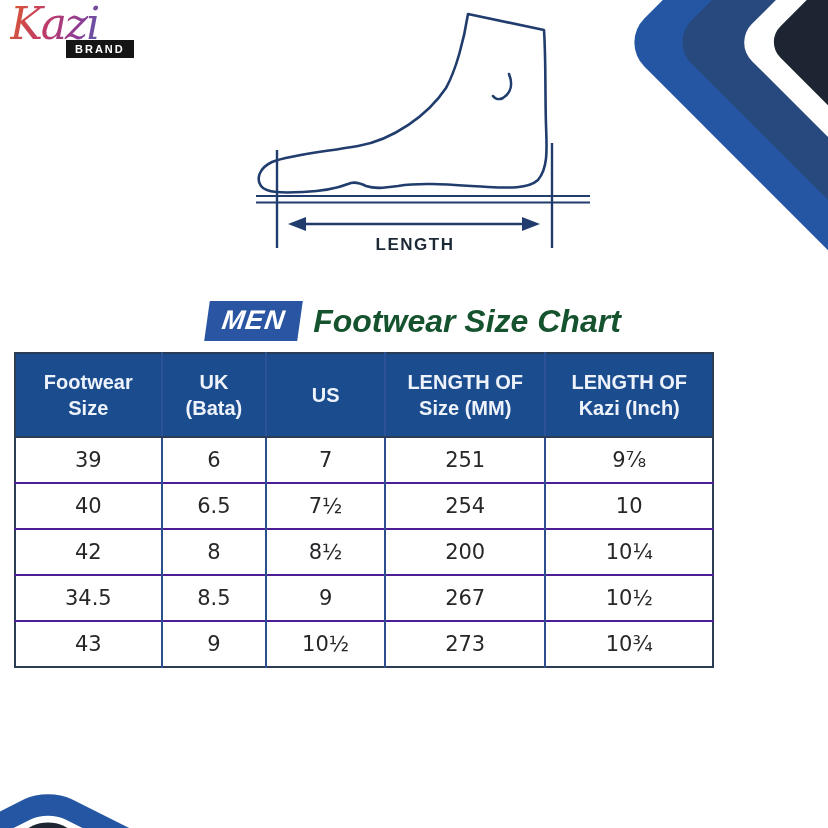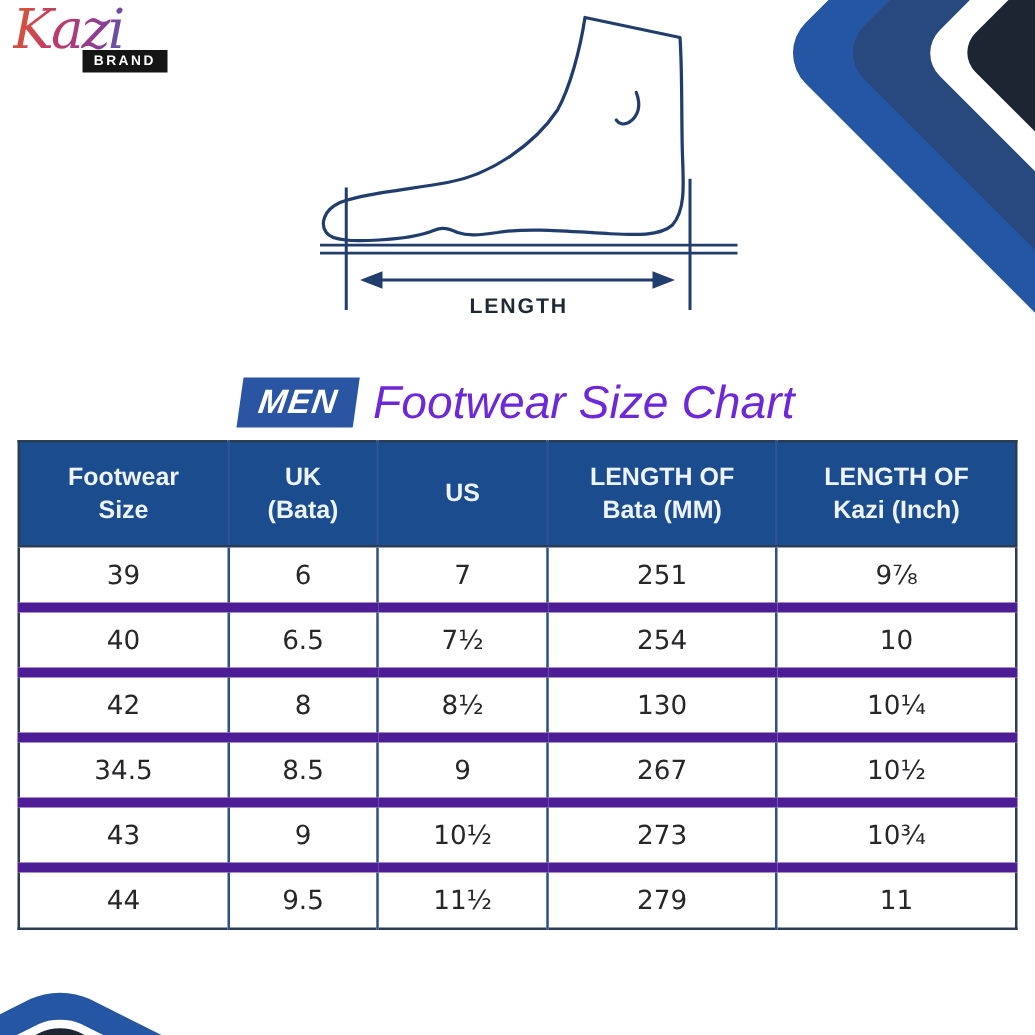--- a/index.html
+++ b/index.html
@@ -31,39 +31,39 @@
     display:flex;justify-content:center;align-items:center;gap:13px;
   }
   .men-badge{
     background:#2a55a3;transform:skewX(-8deg);padding:4px 15px 5px 15px;
   }
   .men-badge span{
     display:inline-block;color:#fff;font-weight:800;font-style:italic;font-size:27px;
     letter-spacing:1px;
   }
   .title-text{
-    font-size:37px;font-weight:400;font-style:italic;color:#6d28d9;letter-spacing:0px;
+    font-size:32px;font-weight:700;font-style:italic;color:#14532d;letter-spacing:0px;
   }
 
   
   .size-table{
-    position:absolute;left:14px;top:352px;width:800px;
+    position:absolute;left:14px;top:352px;width:700px;
     border-collapse:collapse;table-layout:fixed;
     border:2.5px solid #2b3c55;
   }
   .size-table th{
     background:#1b4c8e;color:#eef3fb;font-weight:700;font-size:20px;line-height:1.3;
     height:80px;text-align:center;vertical-align:middle;
     border-left:2px solid #2d5296;border-bottom:2.5px solid #2b3c55;
   }
   .size-table th:first-child{border-left:none;}
   .size-table td{
     height:42px;text-align:center;vertical-align:middle;
     font-size:21px;font-weight:500;color:#27272a;
-    border-left:2px solid #2d4f8e;border-top:8px solid #4c1d95;
+    border-left:2px solid #2d4f8e;border-top:2px solid #4c1d95;
     font-family:"DejaVu Sans","Liberation Sans",sans-serif;
   }
   .size-table td:first-child{border-left:none;}
   .size-table tr.first td{border-top:none;}
 
   
   .deco{position:absolute;width:0;height:0;}
   .deco .sq{position:absolute;transform:rotate(45deg);}
   .deco-tr{left:950px;top:42px;}
   .deco-bl{left:48px;top:885px;transform:scale(1.5,0.75);}
@@ -145,21 +145,21 @@
         </th>
         <th>
           <div>UK</div>
           <div>(Bata)</div>
         </th>
         <th>
           <div>US</div>
         </th>
         <th>
           <div>LENGTH OF</div>
-          <div>Bata (MM)</div>
+          <div>Size (MM)</div>
         </th>
         <th>
           <div>LENGTH OF</div>
           <div>Kazi (Inch)</div>
         </th>
       </tr>
     </thead>
     <tbody>
       <tr class="first">
         <td>39</td>
@@ -172,40 +172,33 @@
         <td>40</td>
         <td>6.5</td>
         <td>7½</td>
         <td>254</td>
         <td>10</td>
       </tr>
       <tr>
         <td>42</td>
         <td>8</td>
         <td>8½</td>
-        <td>130</td>
+        <td>200</td>
         <td>10¼</td>
       </tr>
       <tr>
         <td>34.5</td>
         <td>8.5</td>
         <td>9</td>
         <td>267</td>
         <td>10½</td>
       </tr>
       <tr>
         <td>43</td>
         <td>9</td>
         <td>10½</td>
         <td>273</td>
         <td>10¾</td>
       </tr>
-      <tr>
-        <td>44</td>
-        <td>9.5</td>
-        <td>11½</td>
-        <td>279</td>
-        <td>11</td>
-      </tr>
     </tbody>
   </table>
 
 </div>
 
 </body></html>

